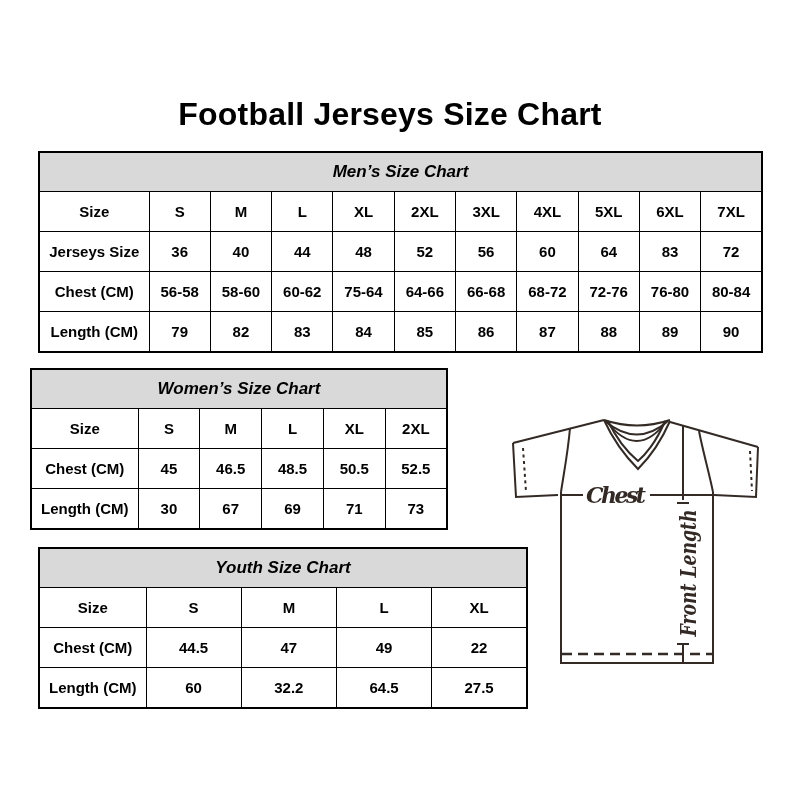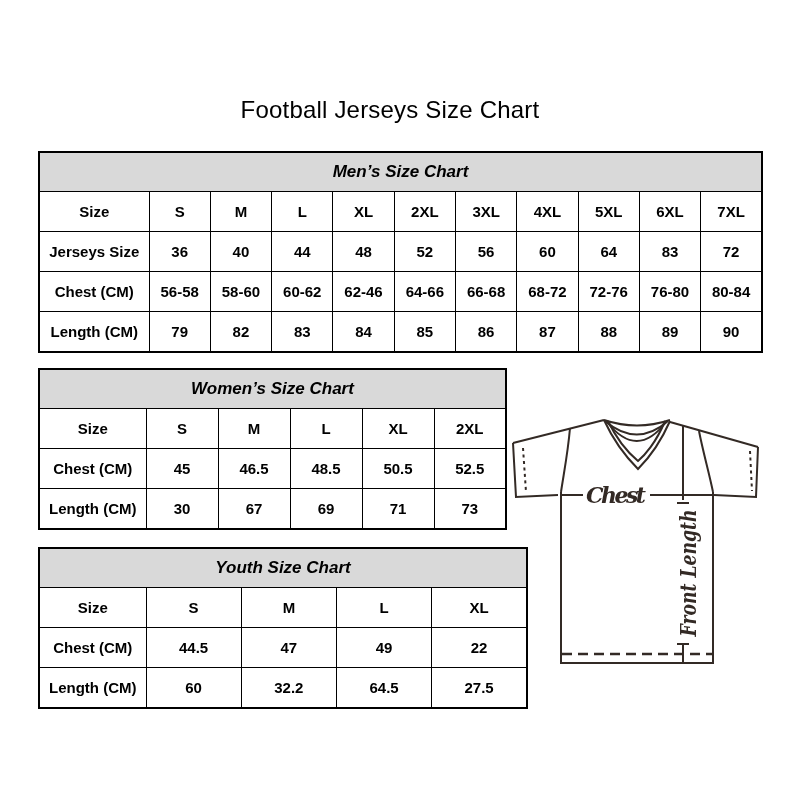--- a/index.html
+++ b/index.html
@@ -2,33 +2,33 @@
 <html style="--jersey: #332a25;"><head>
 <meta charset="utf-8">
 <style>
   html,body{margin:0;padding:0;background:#fff;}
   #page{
     position:relative;width:800px;height:800px;background:#fff;overflow:hidden;
     font-family:"Liberation Sans","DejaVu Sans",sans-serif;color:#000;
   }
   #page-title{
     position:absolute;top:96px;left:0;width:780px;text-align:center;
-    font-size:24px;font-weight:normal;letter-spacing:0.2px;
+    font-size:32px;font-weight:bold;letter-spacing:0.2px;
   }
   table.size-table{
     position:absolute;border-collapse:collapse;table-layout:fixed;
     border:2px solid #000;
   }
   table.size-table td{
     border:1.4px solid #000;text-align:center;vertical-align:middle;
     font-weight:bold;font-size:15px;height:39px;padding:0;overflow:hidden;
   }
   table.size-table td.tbl-title{font-size:17px;height:38px;font-style:italic;}
   #mens-table{left:38px;top:151px;width:725px;}
-  #womens-table{left:38px;top:368px;width:469px;}
+  #womens-table{left:30px;top:368px;width:418px;}
   #youth-table{left:38px;top:547px;width:490px;}
   #jersey{position:absolute;left:500px;top:400px;width:280px;height:280px;}
   #jersey .ln{stroke:var(--jersey,#332a25);stroke-width:2;fill:none;}
   #jersey .thick{stroke-width:2.4;}
   #jersey text{
     font-family:"DejaVu Serif","Liberation Serif",serif;
     font-style:italic;font-weight:bold;fill:var(--jersey,#332a25);
   }
 </style>
 </head>
@@ -80,21 +80,21 @@
           <td>60</td>
           <td>64</td>
           <td>83</td>
           <td>72</td>
         </tr>
         <tr>
           <td>Chest (CM)</td>
           <td>56-58</td>
           <td>58-60</td>
           <td>60-62</td>
-          <td>62-46</td>
+          <td>75-64</td>
           <td>64-66</td>
           <td>66-68</td>
           <td>68-72</td>
           <td>72-76</td>
           <td>76-80</td>
           <td>80-84</td>
         </tr>
         <tr>
           <td>Length (CM)</td>
           <td>79</td>

